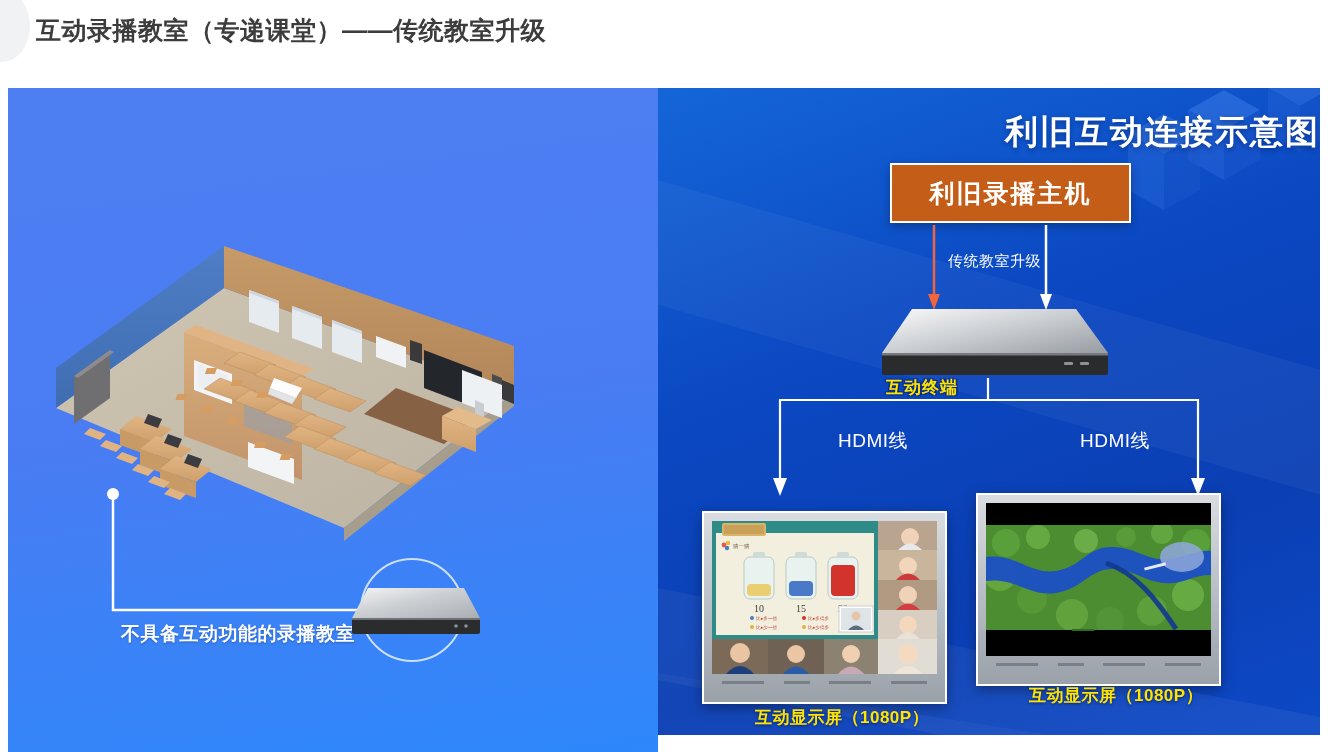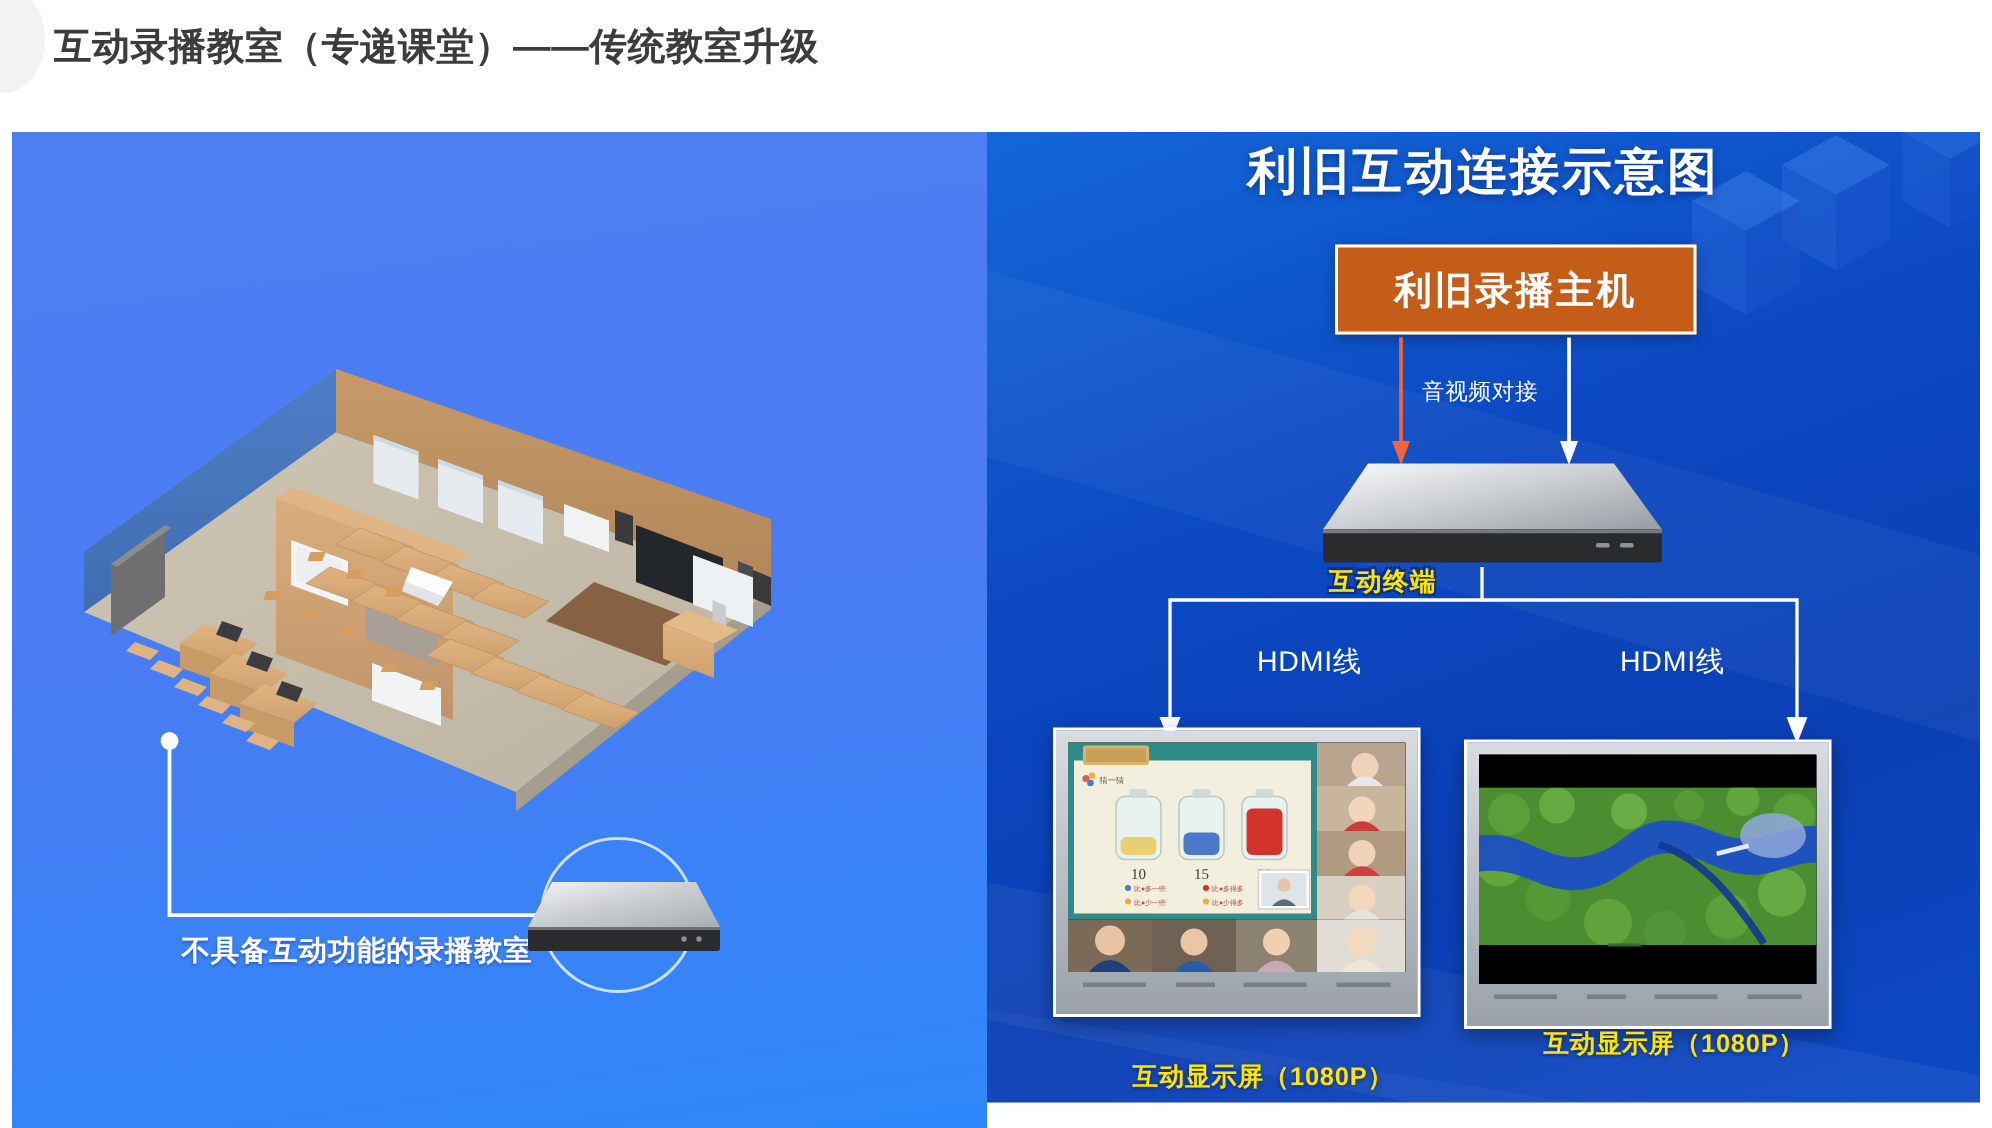--- a/index.html
+++ b/index.html
@@ -64,22 +64,22 @@
   }
   .left-device { position: absolute; left: 338px; top: 492px; }
   .left-circle {
     position: absolute; left: 352px; top: 470px;
     width: 104px; height: 104px; border-radius: 50%;
     border: 2px solid rgba(255,255,255,.75);
   }
 
   
   .diagram-title {
-    position: absolute; left: 0; top: 4px; width: 662px;
-    text-align: center; font-size: 33px; font-weight: bold; color: #ffffff;
+    position: absolute; left: 0; top: 22px; width: 662px;
+    text-align: right; font-size: 33px; font-weight: bold; color: #ffffff;
     letter-spacing: 2px; text-shadow: 0 2px 5px rgba(0,20,70,.45);
   }
   .host-box {
     position: absolute; left: 232px; top: 75px; width: 241px; height: 60px;
     background: #c45d17; border: 2px solid #ffffff;
     display: flex; align-items: center; justify-content: center;
     box-shadow: 0 3px 9px rgba(0,0,0,.28);
   }
   .host-box span {
     color: #ffffff; font-size: 25px; font-weight: bold; letter-spacing: 2px;
@@ -324,21 +324,21 @@
 
     <svg style="position:absolute;left:0;top:0;" width="662" height="647">
 
       <path d="M276 137 L276 212" stroke="#f2643a" stroke-width="2.5" fill="none"></path>
       <polygon points="276,222 270,206 282,206" fill="#f2643a"></polygon>
 
       <path d="M388 137 L388 212" stroke="#ffffff" stroke-width="2.5" fill="none"></path>
       <polygon points="388,222 382,206 394,206" fill="#ffffff"></polygon>
     </svg>
 
-    <div class="av-label">音视频对接</div>
+    <div class="av-label">传统教室升级</div>
 
     <div class="terminal-device">
       <svg width="238" height="78" viewBox="0 0 238 78">
         <defs>
           <linearGradient id="devTopR" x1="0" y1="0" x2="1" y2="0.9">
             <stop offset="0%" stop-color="#fafafb"></stop>
               <stop offset="40%" stop-color="#d5d8db"></stop>
             <stop offset="75%" stop-color="#b4b8bd"></stop>
               <stop offset="100%" stop-color="#9ca1a7"></stop>
           </linearGradient>
@@ -356,21 +356,21 @@
     <svg style="position:absolute;left:0;top:0;" width="662" height="647">
       <path d="M330 290 L330 312 L122 312 L122 396" stroke="#ffffff" stroke-width="2.2" fill="none"></path>
       <polygon points="122,408 115,390 129,390" fill="#ffffff"></polygon>
       <path d="M330 312 L540 312 L540 396" stroke="#ffffff" stroke-width="2.2" fill="none"></path>
       <polygon points="540,408 533,390 547,390" fill="#ffffff"></polygon>
     </svg>
 
     <div class="hdmi-label l">HDMI线</div>
     <div class="hdmi-label r">HDMI线</div>
 
-    <div class="monitor" style="left:44px; top:397px;text-align:right;">
+    <div class="monitor" style="left:44px; top:423px;text-align:right;">
       <div class="bezel">
         <div class="screen" style="width:225px; height:153px;">
           <svg width="225" height="153" viewBox="0 0 225 153">
 
             <rect x="0" y="0" width="166" height="118" fill="#2e8b87"></rect>
             <rect x="4" y="12" width="158" height="102" fill="#f3efdf"></rect>
 
             <rect x="10" y="2" width="44" height="13" rx="2" fill="#d8b46a"></rect>
             <rect x="12" y="4" width="40" height="9" fill="#c9a057"></rect>
 

